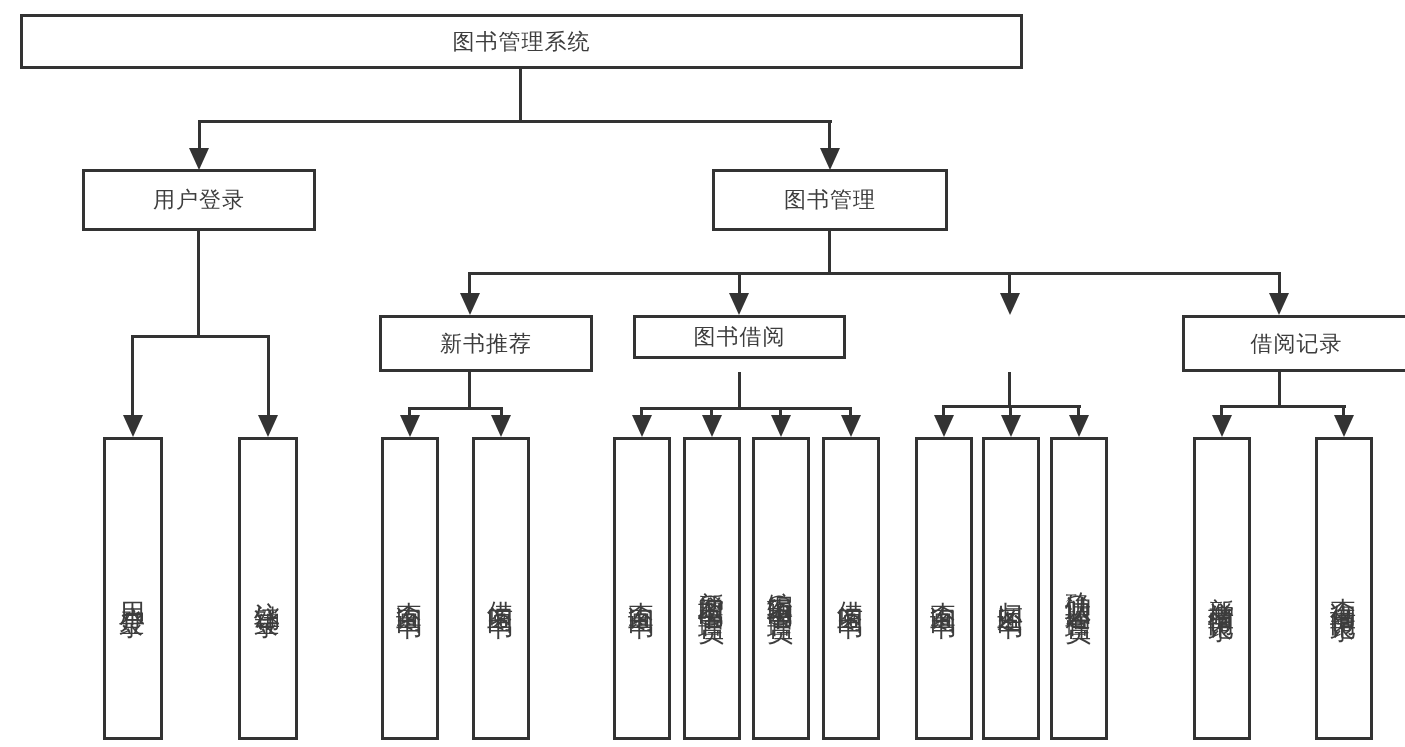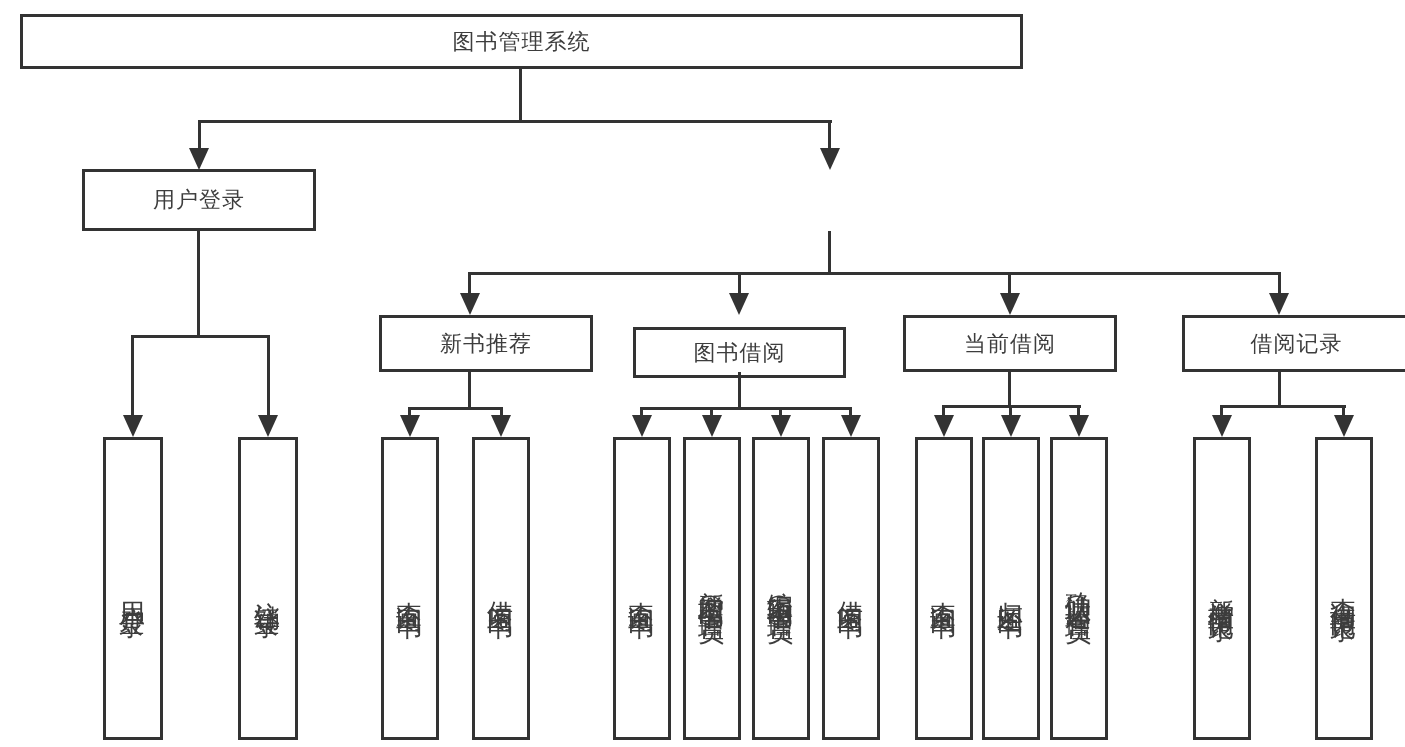--- a/index.html
+++ b/index.html
@@ -60,20 +60,23 @@
   <div class="vline" style="left:519px; top:69px; height:54px;"></div>
   <div class="hline" style="left:198px; top:120px; width:634px;"></div>
   <div class="vline" style="left:198px; top:120px; height:30px;"></div>
   <div class="arrow" style="left:189px; top:148px;"></div>
   <div class="vline" style="left:828px; top:120px; height:30px;"></div>
   <div class="arrow" style="left:820px; top:148px;"></div>
 
   <div class="node" style="left:82px; top:169px; width:234px; height:62px;">
     <span class="lbl">用户登录</span>
   </div>
+  <div class="node" style="left:712px; top:169px; width:236px; height:62px;">
+    <span class="lbl">图书管理</span>
+  </div>
 
   <div class="vline" style="left:197px; top:231px; height:106px;"></div>
   <div class="hline" style="left:131px; top:335px; width:139px;"></div>
   <div class="vline" style="left:131px; top:335px; height:80px;"></div>
   <div class="arrow" style="left:123px; top:415px;"></div>
   <div class="vline" style="left:267px; top:335px; height:80px;"></div>
   <div class="arrow" style="left:258px; top:415px;"></div>
 
   <div class="vline" style="left:828px; top:231px; height:44px;"></div>
   <div class="hline" style="left:468px; top:272px; width:813px;"></div>
@@ -82,25 +85,22 @@
   <div class="vline" style="left:738px; top:272px; height:23px;"></div>
   <div class="arrow" style="left:729px; top:293px;"></div>
   <div class="vline" style="left:1008px; top:272px; height:23px;"></div>
   <div class="arrow" style="left:1000px; top:293px;"></div>
   <div class="vline" style="left:1278px; top:272px; height:23px;"></div>
   <div class="arrow" style="left:1269px; top:293px;"></div>
 
   <div class="node" style="left:363px; top:315px; width:214px; height:57px;margin-left:16px;">
     <span class="lbl">新书推荐</span>
   </div>
-  <div class="node" style="left:633px; top:315px; width:213px; height:51px;margin-top:12px;">
+  <div class="node" style="left:633px; top:315px; width:213px; height:44px;">
     <span class="lbl">图书借阅</span>
-  </div>
-  <div class="node" style="left:903px; top:315px; width:214px; height:57px;">
-    <span class="lbl">当前借阅</span>
   </div>
   <div class="node" style="left:1182px; top:315px; width:229px; height:57px;">
     <span class="lbl">借阅记录</span>
   </div>
 
   <div class="vline" style="left:468px; top:372px; height:38px;"></div>
   <div class="hline" style="left:408px; top:407px; width:94px;"></div>
   <div class="vline" style="left:408px; top:407px; height:10px;"></div>
   <div class="arrow" style="left:400px; top:415px;"></div>
   <div class="vline" style="left:500px; top:407px; height:10px;"></div>

